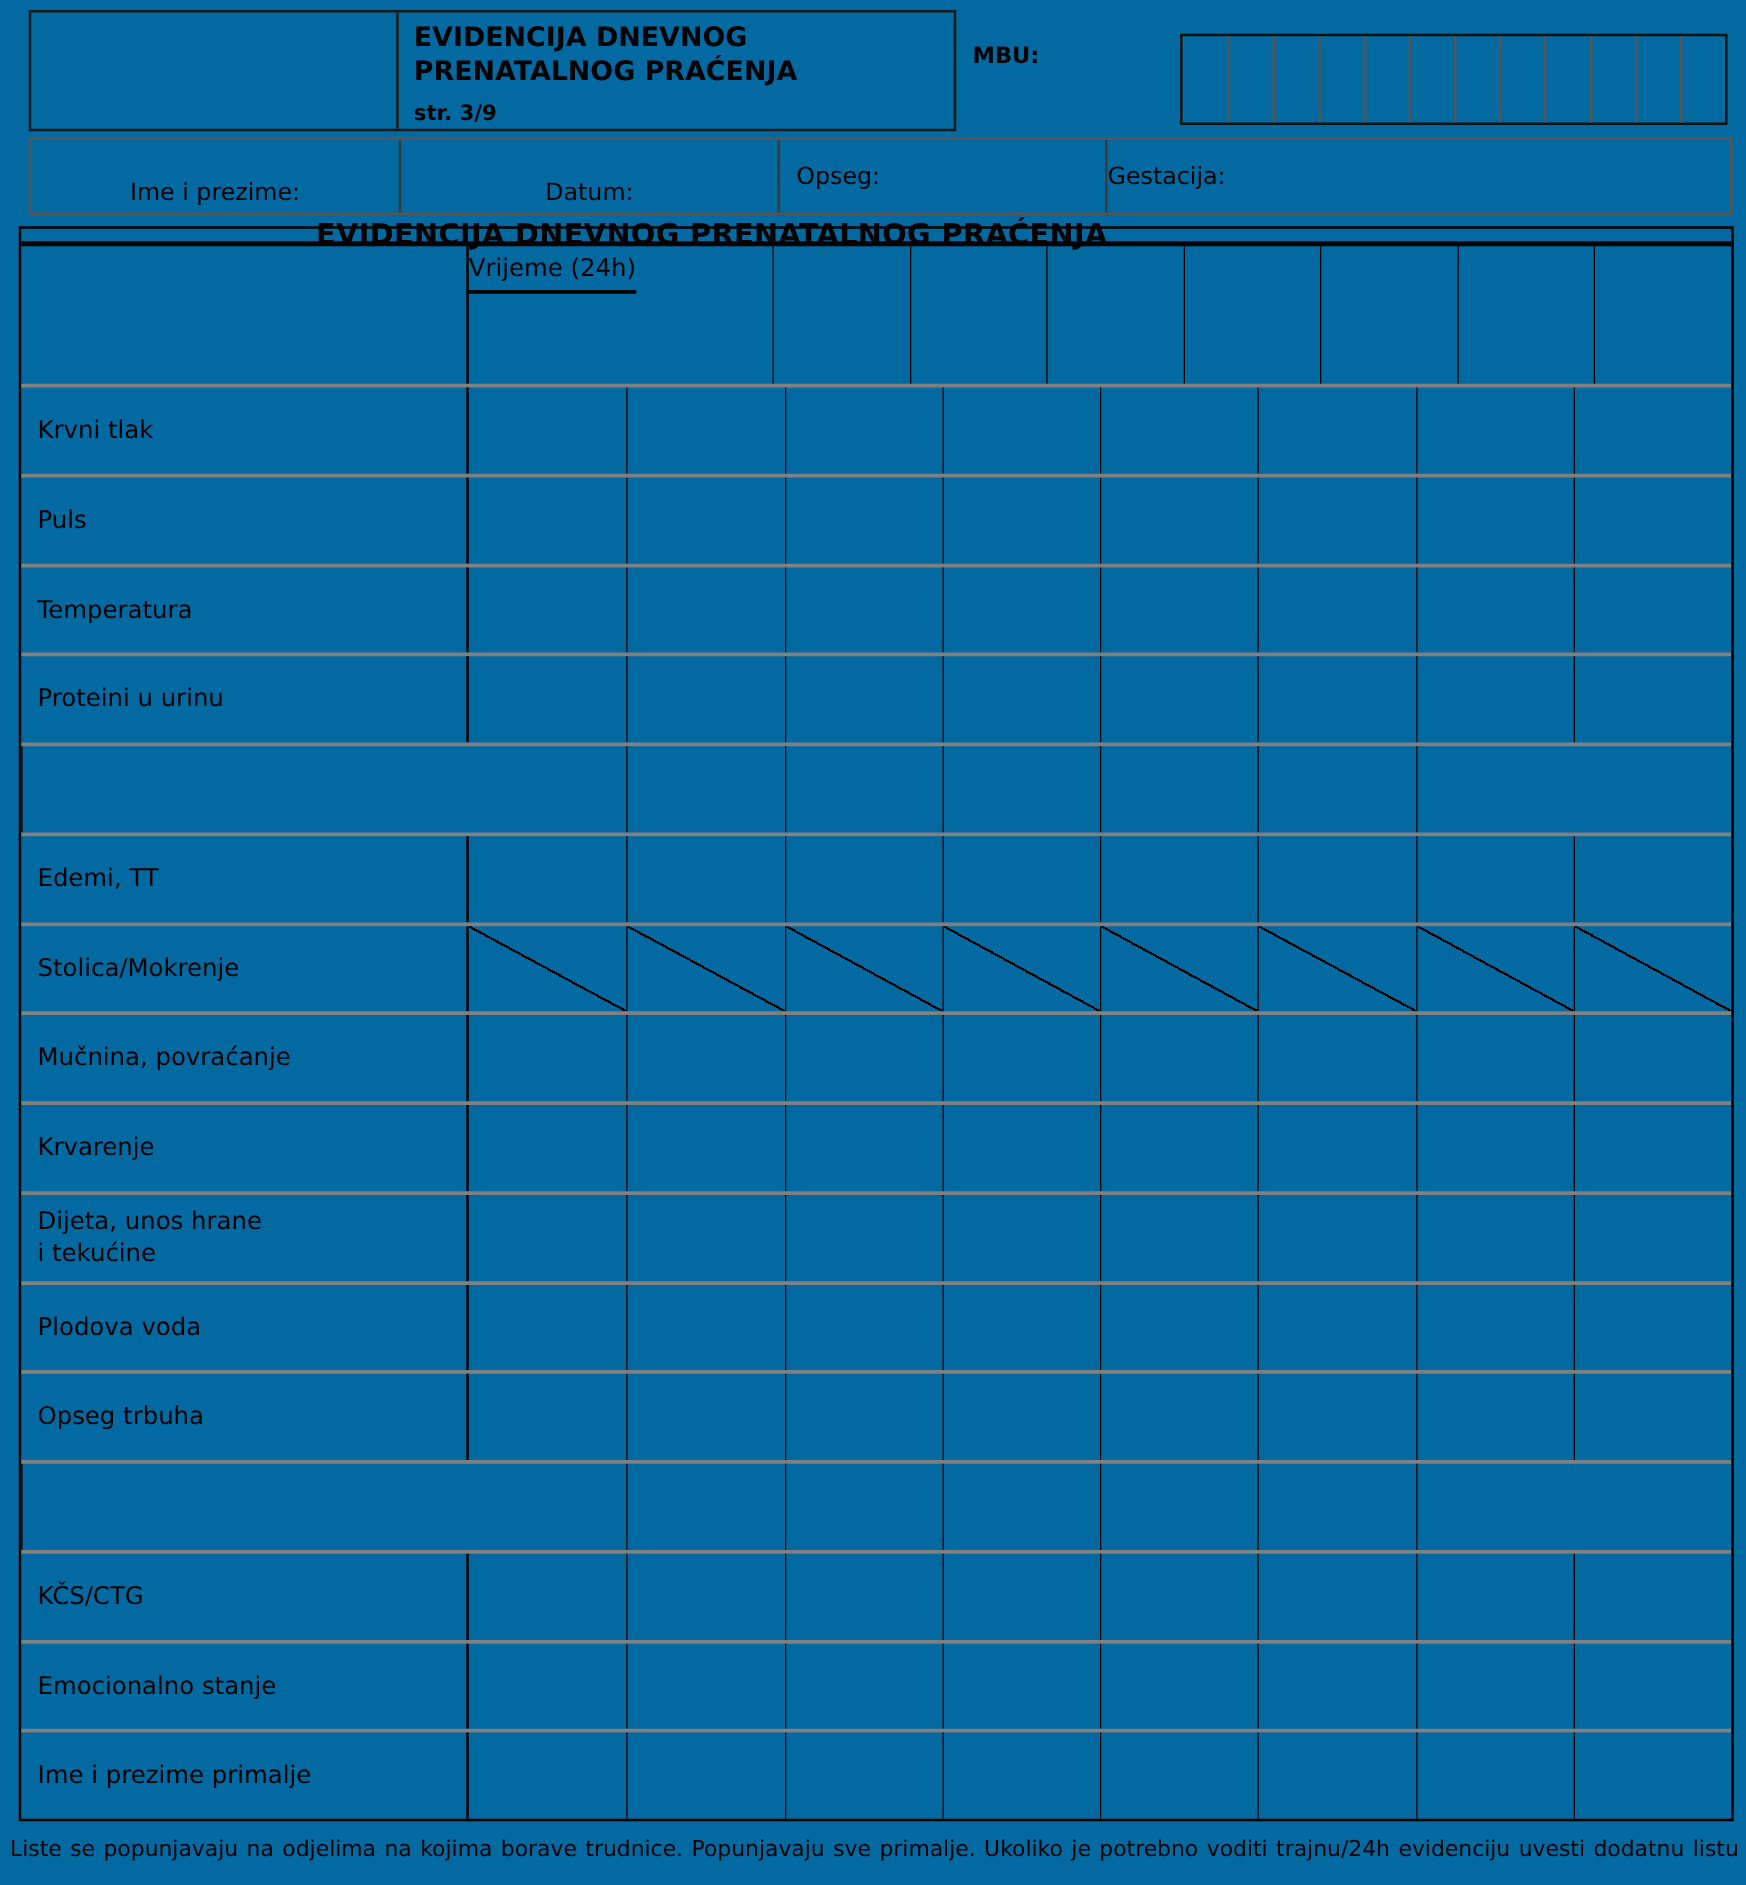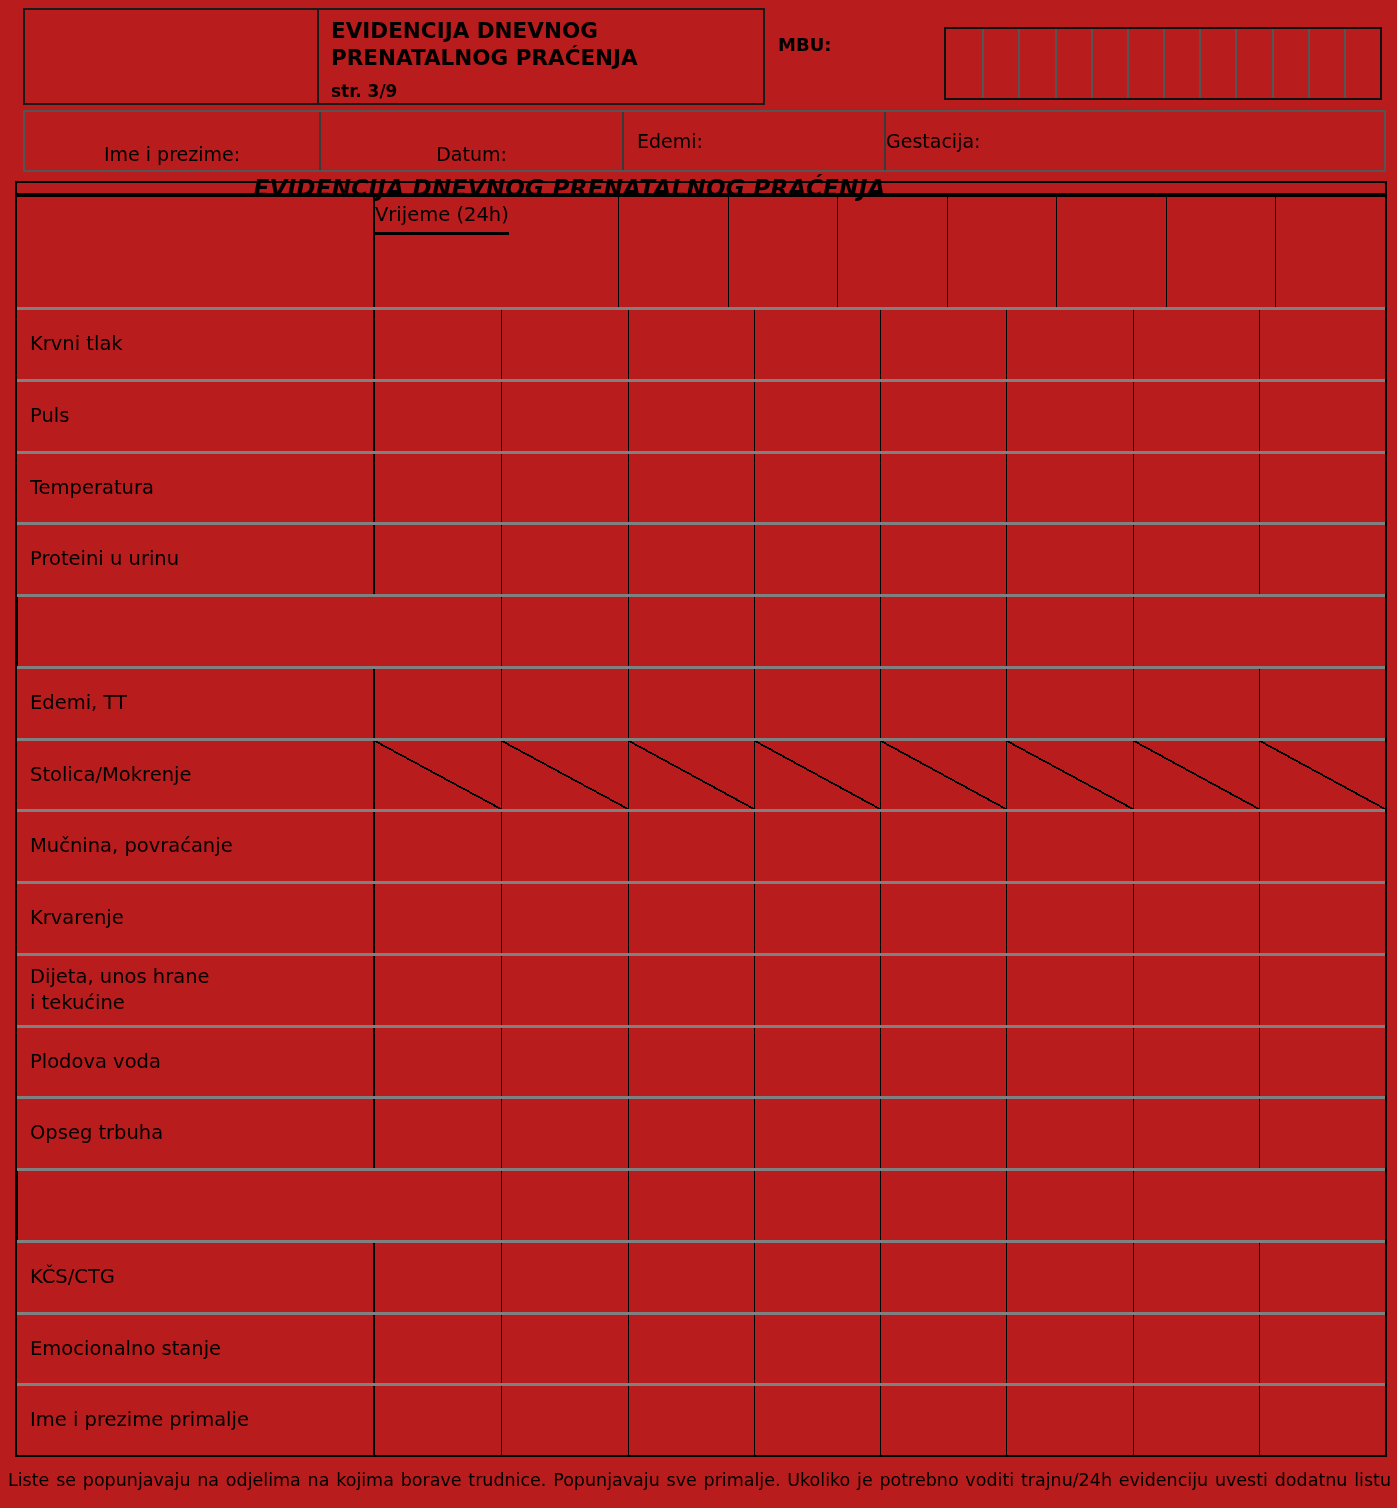--- a/index.html
+++ b/index.html
@@ -1,18 +1,18 @@
 <!DOCTYPE html>
 <html><head>
 <meta charset="utf-8">
 <style>
   * { margin:0; padding:0; box-sizing:border-box; }
   body { background:#fff; }
   .page {
-    position:relative; width:1397px; height:1508px; background:#b91c1c;
+    position:relative; width:1397px; height:1508px; background:#0369a1;
     font-family:"DejaVu Sans", sans-serif; color:#000; overflow:hidden;
   }
 
   
   .header-box {
     position:absolute; left:23px; top:8px; width:742px; height:97px;
     border:2px solid #1a1a1a; display:flex;
   }
   .logo-area { width:294px; height:100%; border-right:2px solid #1a1a1a; }
   .title-area { flex:1; padding:7px 4px 0 12px; }
@@ -37,21 +37,21 @@
   .field:first-child { border-left:none; }
   .f-bottom { align-items:flex-end; justify-content:center; padding-bottom:5px; }
   .f-left   { align-items:center; justify-content:flex-start; padding-left:13px; }
   .f-center { align-items:center; }
 
   
   .main-table {
     position:absolute; left:15px; top:181px; width:1372px; height:1276px;
     border:2.5px solid #000; display:flex; flex-direction:column;
   }
-  .t-title-row { height:14px; flex:none; border-bottom:4px solid #000; display:flex; align-items:center;font-style:italic; }
+  .t-title-row { height:14px; flex:none; border-bottom:4px solid #000; display:flex; align-items:center; }
   .t-title { width:1105px; text-align:center; font-weight:bold; font-size:23px; letter-spacing:0.3px; }
 
   .t-head { height:110px; flex:none; display:grid; grid-template-columns:358px 1fr; }
   .t-head-label { border-right:2px solid #000; }
   .t-head-right { display:flex; flex-direction:row; }
   .t-time-title {
     height:38px; flex:none; border-bottom:3px solid #000;
     display:flex; align-items:center; justify-content:center; font-size:19.5px;
   }
   .t-time-cells { flex:1; display:grid; grid-template-columns:repeat(8,1fr); }
@@ -112,21 +112,21 @@
     </div>
 
   <div class="fields-row">
     <div class="field f-bottom">
       <span>Ime i prezime:</span>
     </div>
     <div class="field f-bottom">
       <span>Datum:</span>
     </div>
     <div class="field f-left">
-      <span>Edemi:</span>
+      <span>Opseg:</span>
     </div>
     <div class="field f-center">
       <span>Gestacija:</span>
     </div>
   </div>
 
   <div class="main-table">
     <div class="t-title-row">
       <div class="t-title">EVIDENCIJA DNEVNOG PRENATALNOG PRAĆENJA</div>
     </div>

